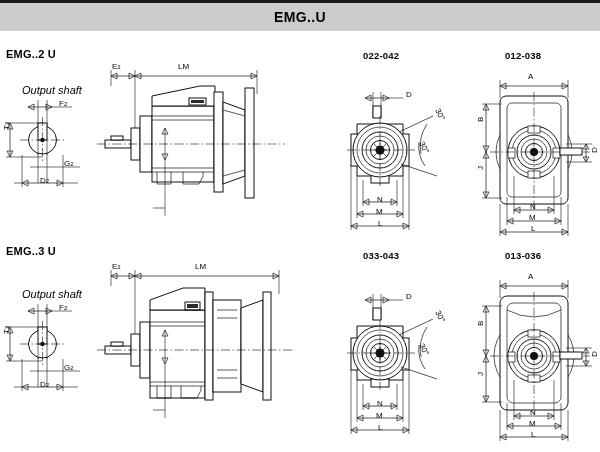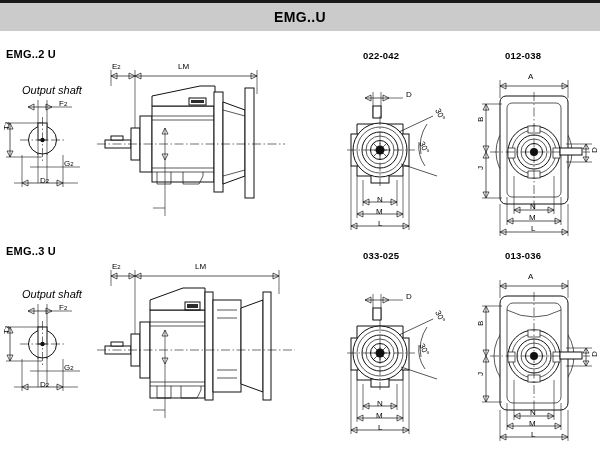--- a/index.html
+++ b/index.html
@@ -373,21 +373,21 @@
     <line class="ctr" x1="-8" y1="92" x2="190" y2="92"></line>
     <line class="ext" x1="60" y1="72" x2="60" y2="160"></line>
     <path class="ln thin" d="M57 78 L60 72 L63 78 Z" fill="#111"></path>
     <path class="ln thin" d="M57 100 L60 106 L63 100 Z" fill="#111"></path>
     <line class="ext" x1="48" y1="152" x2="60" y2="152"></line>
   </svg>
 
   <div class="dim" style="left:112px;top:262px;"><span>E</span><span class="sub">2</span></div>
   <div class="dim" style="left:195px;top:262px;">LM</div>
 
-  <div class="viewlabel" style="left:363px;top:250px;">033-025</div>
+  <div class="viewlabel" style="left:363px;top:250px;">033-043</div>
 
   <svg style="left:345px;top:282px;" width="120" height="152">
     <line class="ln thin" x1="20" y1="18" x2="44" y2="18"></line>
     <path class="ln thin" d="M26 15 L20 18 L26 21 Z" fill="#111"></path>
     <path class="ln thin" d="M38 15 L44 18 L38 21 Z" fill="#111"></path>
     <line class="ext" x1="28" y1="12" x2="28" y2="38"></line>
     <line class="ext" x1="36" y1="12" x2="36" y2="38"></line>
     <line class="ext" x1="44" y1="18" x2="58" y2="18"></line>
     <rect class="ln med hatchfill" x="28" y="26" width="8" height="12"></rect>
     <path class="ln med hatchfill" d="M12 44 L12 98 L58 98 L58 44 Z"></path>

